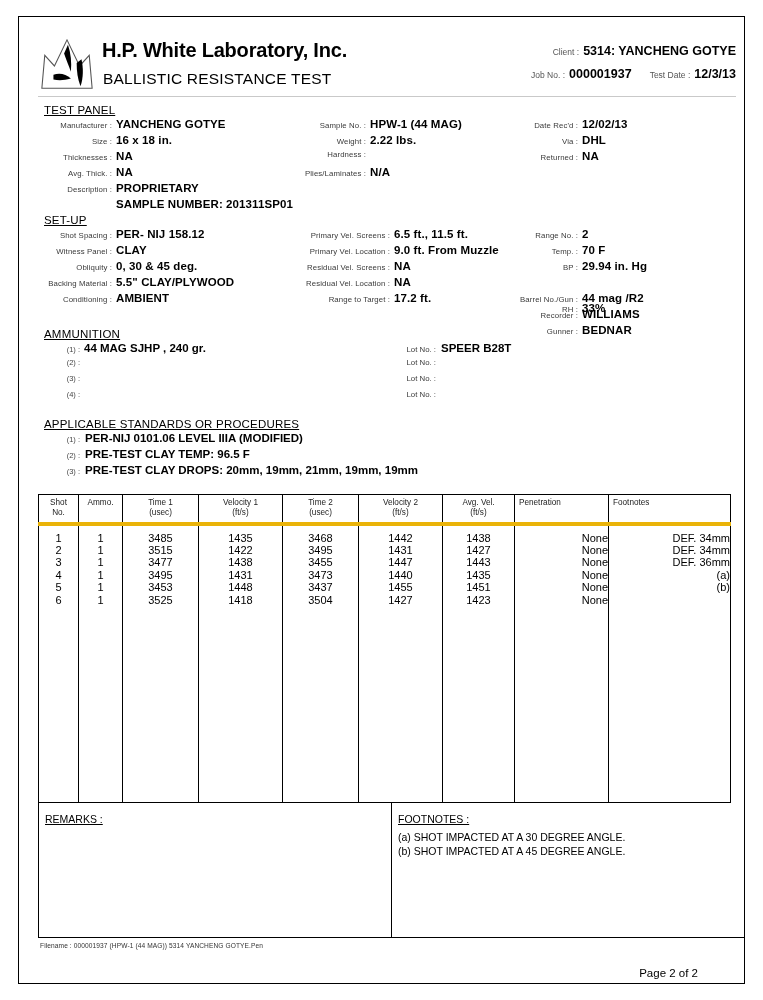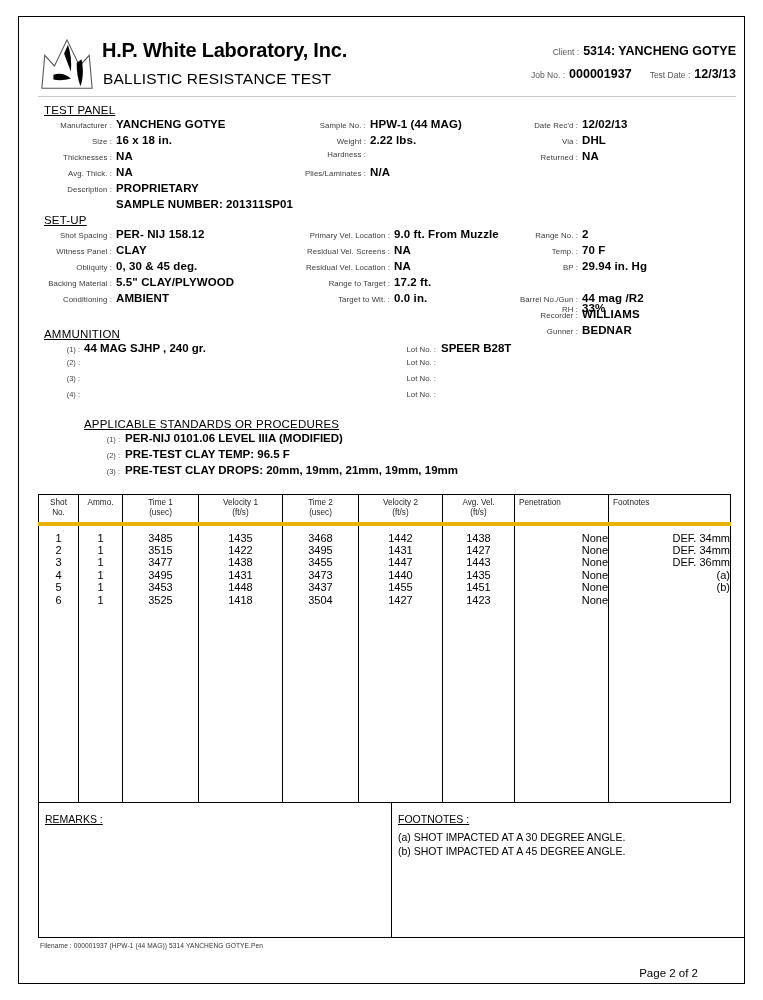--- a/index.html
+++ b/index.html
@@ -370,38 +370,38 @@
               <span class="flbl" style="width: 76px;">Backing Material :</span>
               <span class="fval">5.5" CLAY/PLYWOOD</span>
             </div>
             <div class="frow">
               <span class="flbl" style="width: 76px;">Conditioning :</span>
               <span class="fval">AMBIENT</span>
             </div>
           </div>
         <div class="col" id="su-mid" style="left:248px; width:240px;">
             <div class="frow">
+              <span class="flbl" style="width: 106px;">Primary Vel. Screens :</span>
+              <span class="fval">6.5 ft., 11.5 ft.</span>
+            </div>
+            <div class="frow">
               <span class="flbl" style="width: 106px;">Primary Vel. Location :</span>
               <span class="fval">9.0 ft. From Muzzle</span>
             </div>
             <div class="frow">
               <span class="flbl" style="width: 106px;">Residual Vel. Screens :</span>
               <span class="fval">NA</span>
             </div>
             <div class="frow">
               <span class="flbl" style="width: 106px;">Residual Vel. Location :</span>
               <span class="fval">NA</span>
             </div>
             <div class="frow">
               <span class="flbl" style="width: 106px;">Range to Target :</span>
               <span class="fval">17.2 ft.</span>
-            </div>
-            <div class="frow">
-              <span class="flbl" style="width: 106px;">Target to Wit. :</span>
-              <span class="fval">0.0 in.</span>
             </div>
           </div>
         <div class="col" id="su-right" style="left:470px; width:230px;">
             <div class="frow">
               <span class="flbl" style="width: 72px;">Range No. :</span>
               <span class="fval">2</span>
             </div>
             <div class="frow">
               <span class="flbl" style="width: 72px;">Temp. :</span>
               <span class="fval">70 F</span>
@@ -453,21 +453,21 @@
           </div>
           <div class="ammo-row">
             <span class="ammo-idx">(4) :</span>
             <span class="ammo-val"></span>
             <span class="lot-lbl">Lot No. :</span>
             <span class="lot-val"></span>
           </div>
         </div>
     </div>
 
-    <div style="margin-top:12px;margin-left:40px;">
+    <div style="margin-top:12px;">
       <div class="sec-title">APPLICABLE STANDARDS OR PROCEDURES</div>
       <div id="std-rows" style="margin-left:18px;">
           <div class="std-row">
             <span class="std-idx">(1) :</span>
             <span class="std-val">PER-NIJ 0101.06 LEVEL IIIA (MODIFIED)</span>
           </div>
           <div class="std-row">
             <span class="std-idx">(2) :</span>
             <span class="std-val">PRE-TEST CLAY TEMP:  96.5 F</span>
           </div>

